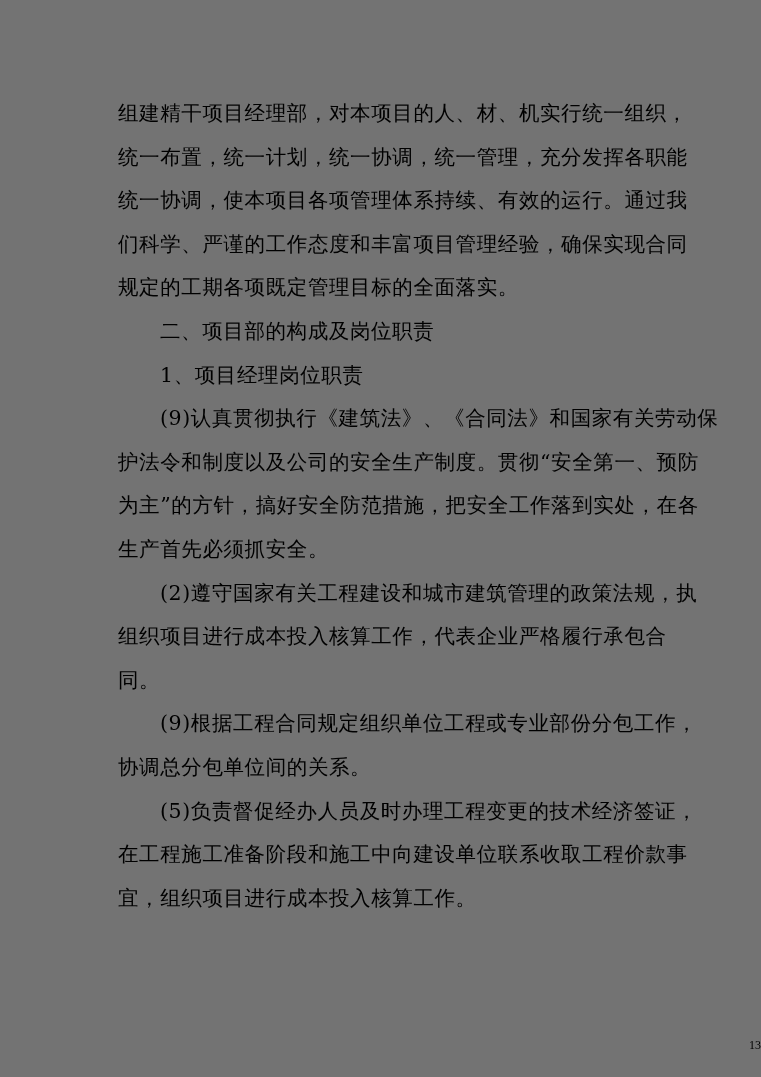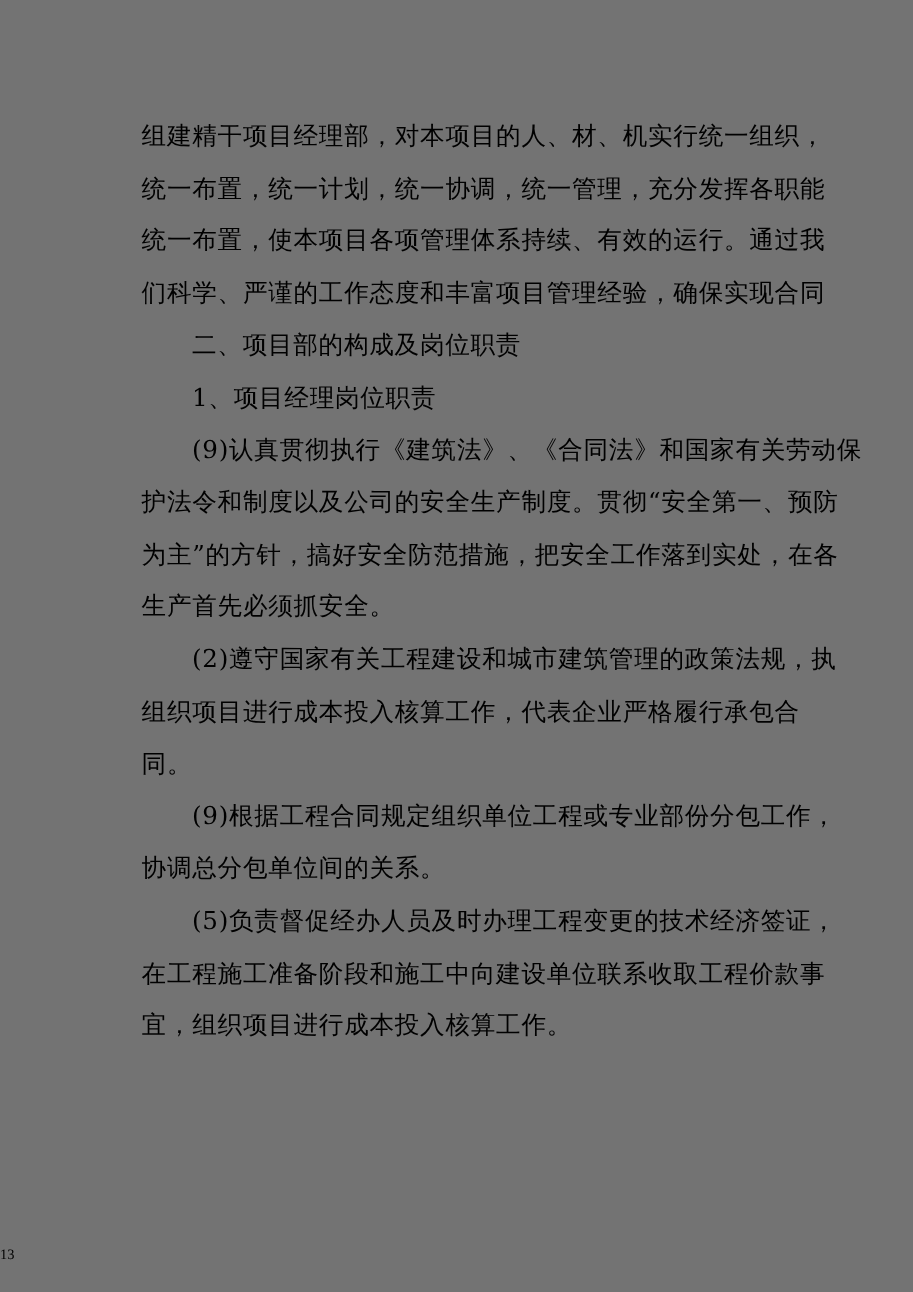--- a/index.html
+++ b/index.html
@@ -43,37 +43,38 @@
     .line {
       display: block;
       white-space: nowrap;
       height: 43.6px;
     }
     .page-number {
       position: absolute;
       left: 0;
       width: 761px;
       top: 1038px;
-      text-align: left;
+      text-align: right;
       font-family: "Liberation Serif", serif;
       font-size: 12px;
       color: #000000;
     }
   </style>
 </head>
 <body>
 
 <div class="page">
   <div class="body-text">
 
     <p class="para">
       <span class="line">组建精干项目经理部，对本项目的人、材、机实行统一组织，</span>
       <span class="line">统一布置，统一计划，统一协调，统一管理，充分发挥各职能</span>
-      <span class="line">统一布置，使本项目各项管理体系持续、有效的运行。通过我</span>
+      <span class="line">统一协调，使本项目各项管理体系持续、有效的运行。通过我</span>
       <span class="line">们科学、严谨的工作态度和丰富项目管理经验，确保实现合同</span>
+      <span class="line">规定的工期各项既定管理目标的全面落实。</span>
     </p>
 
     <p class="para indent">
       <span class="line">二、项目部的构成及岗位职责</span>
     </p>
 
     <p class="para indent">
       <span class="line">1、项目经理岗位职责</span>
     </p>
 

